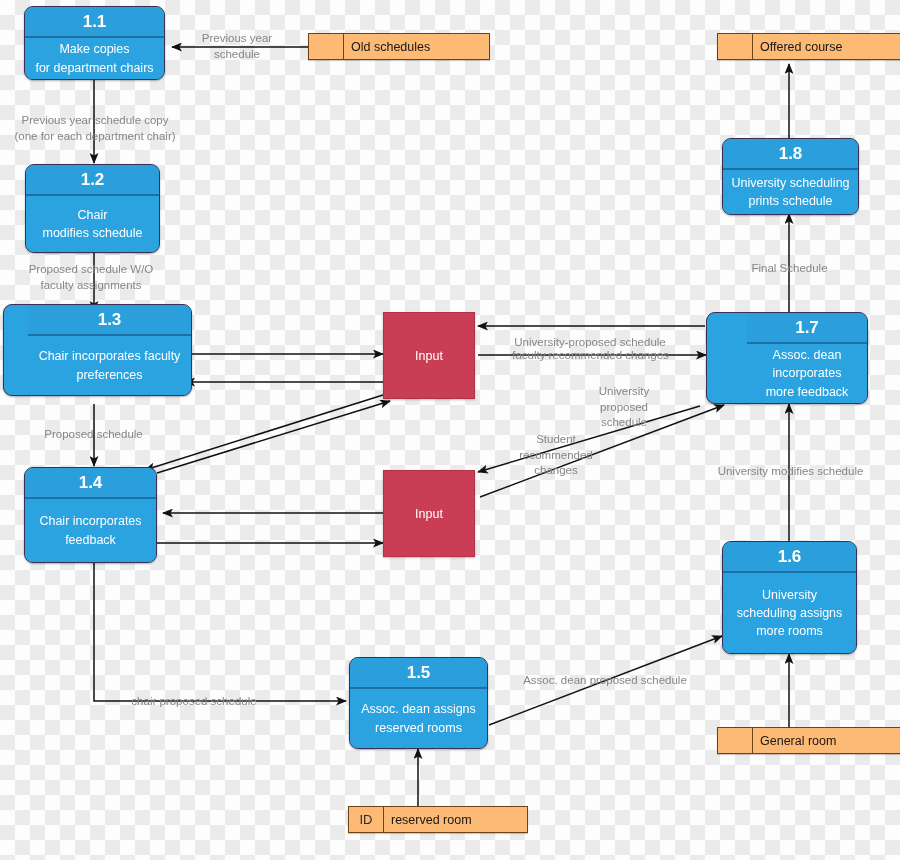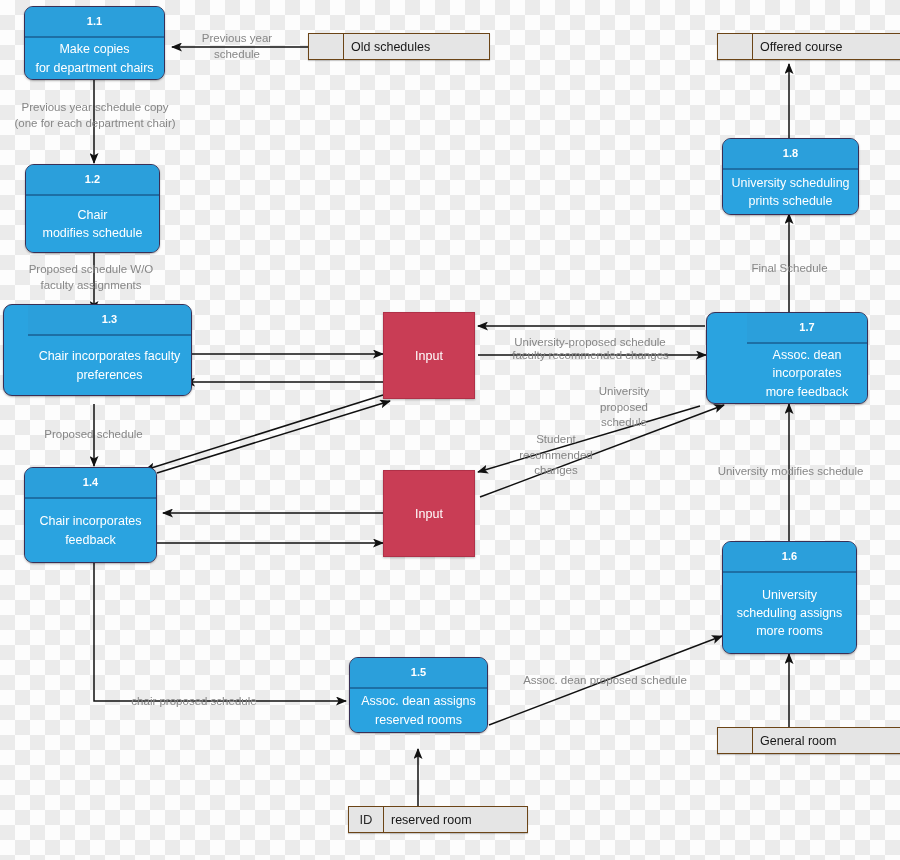--- a/index.html
+++ b/index.html
@@ -28,21 +28,21 @@
     border:1.6px solid #3a2f55;
     border-radius:9px;
     background:#2aa3e0;
     box-shadow:0 1px 2px rgba(0,0,0,.30);
     overflow:hidden;
     display:flex;flex-direction:column;
   }
   .proc .num{
     height:29px;line-height:29px;
     text-align:center;
-    color:#ffffff;font-weight:bold;font-size:11px;
+    color:#ffffff;font-weight:bold;font-size:17px;
     background:#2b9fdb;
     border-bottom:2px solid #1d6fa5;
     flex:0 0 auto;
   }
   .proc .body{
     flex:1 1 auto;
     display:flex;align-items:center;justify-content:center;
     text-align:center;
     color:#ffffff;font-size:12.5px;line-height:1.45;
     padding:2px 6px;
@@ -58,21 +58,21 @@
     display:flex;align-items:center;justify-content:center;
     color:#ffffff;font-size:12.5px;
     box-shadow:0 1px 2px rgba(0,0,0,.25);
   }
 
   
   .store{
     position:absolute;
     box-sizing:border-box;
     display:flex;
-    background:#e5e5e5;
+    background:#fdba74;
     border:1.4px solid #6b4416;
     height:27px;
     box-shadow:0 1px 1px rgba(0,0,0,.20);
   }
   .store .sid{
     flex:0 0 34px;
     border-right:1.4px solid #6b4416;
     display:flex;align-items:center;justify-content:center;
     font-size:13px;color:#2b2b2b;
   }
@@ -164,21 +164,21 @@
 <div class="proc" style="left:3px;top:304px;width:189px;height:92px;padding-left:24px;">
   <div class="num">1.3</div>
   <div class="body">Chair incorporates faculty<br>preferences</div>
 </div>
 
 <div class="proc" style="left:24px;top:467px;width:133px;height:96px;">
   <div class="num">1.4</div>
   <div class="body">Chair incorporates<br>feedback</div>
 </div>
 
-<div class="proc" style="left:349px;top:657px;width:139px;height:76px;">
+<div class="proc" style="left:349px;top:657px;width:139px;height:92px;">
   <div class="num">1.5</div>
   <div class="body">Assoc. dean assigns<br>reserved rooms</div>
 </div>
 
 <div class="proc" style="left:722px;top:541px;width:135px;height:113px;">
   <div class="num">1.6</div>
   <div class="body">University<br>scheduling assigns<br>more rooms</div>
 </div>
 
 <div class="proc" style="left:706px;top:312px;width:162px;height:92px;padding-left:40px;">
@@ -213,21 +213,21 @@
   <div class="sname">reserved room</div>
 </div>
 
 <div class="store" style="left:717px;top:727px;width:190px;">
   <div class="sid"></div>
   <div class="sname">General room</div>
 </div>
 
 <div class="lbl" style="left:184px;top:31px;width:106px;">Previous year<br>schedule</div>
 
-<div class="lbl" style="left:0px;top:100px;width:190px;text-align:center;">Previous year schedule copy<br>(one for each department chair)</div>
+<div class="lbl" style="left:0px;top:113px;width:190px;text-align:center;">Previous year schedule copy<br>(one for each department chair)</div>
 
 <div class="lbl" style="left:6px;top:262px;width:170px;">Proposed schedule W/O<br>faculty assignments</div>
 
 <div class="lbl" style="left:16px;top:427px;width:155px;">Proposed schedule</div>
 
 <div class="lbl" style="left:500px;top:319px;width:180px;margin-top:16px;">University-proposed schedule</div>
 
 <div class="lbl" style="left:497px;top:348px;width:187px;">faculty recommended changes</div>
 
 <div class="lbl" style="left:592px;top:384px;width:64px;">University<br>proposed<br>schedule</div>

